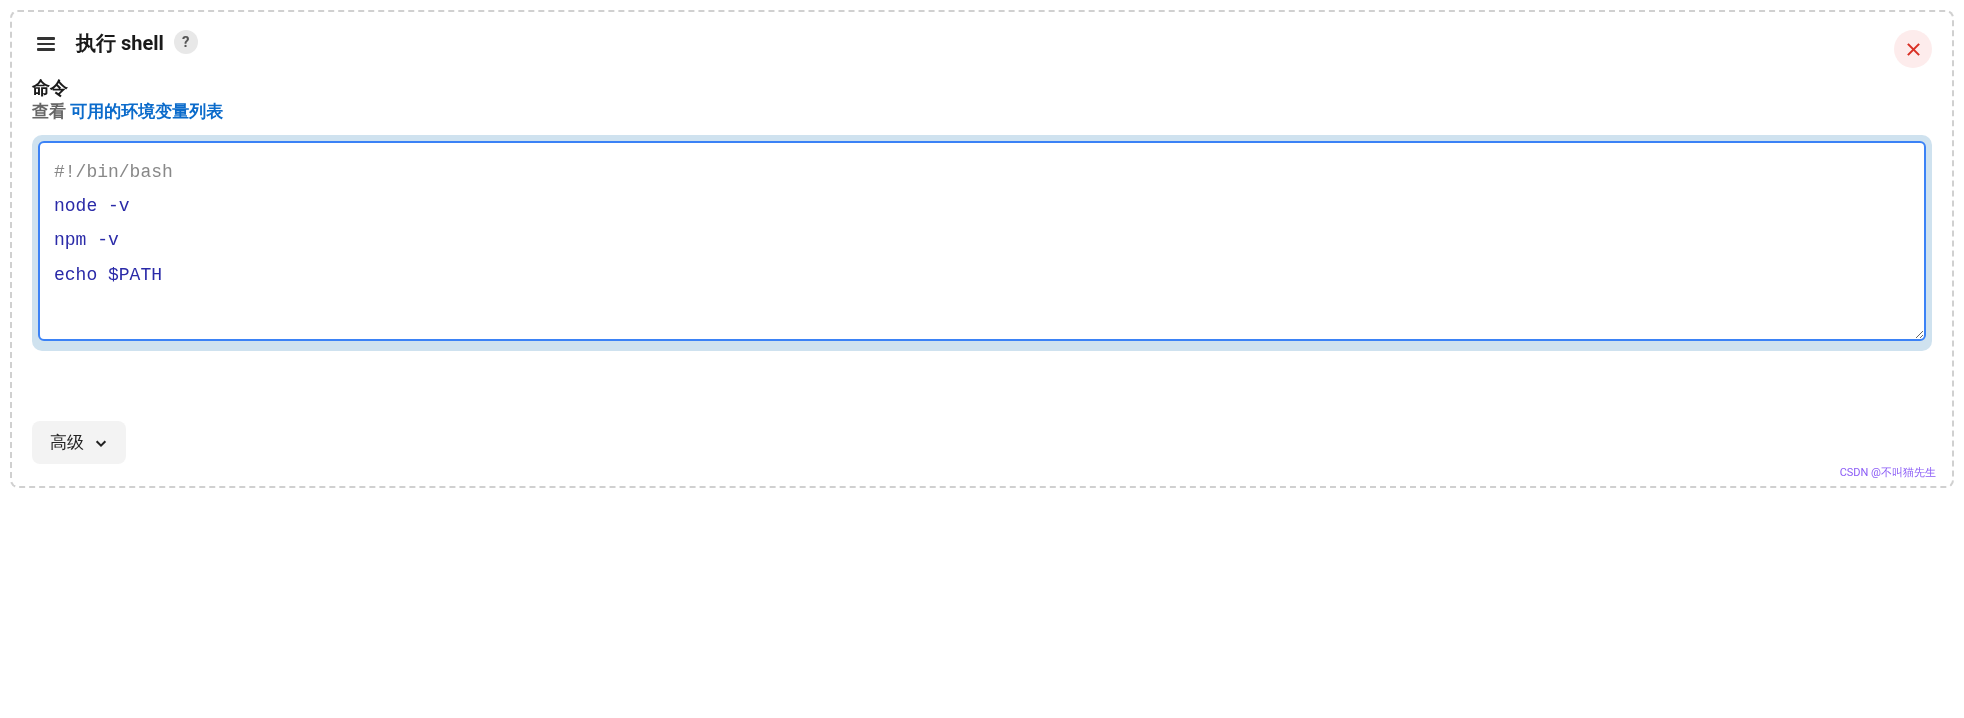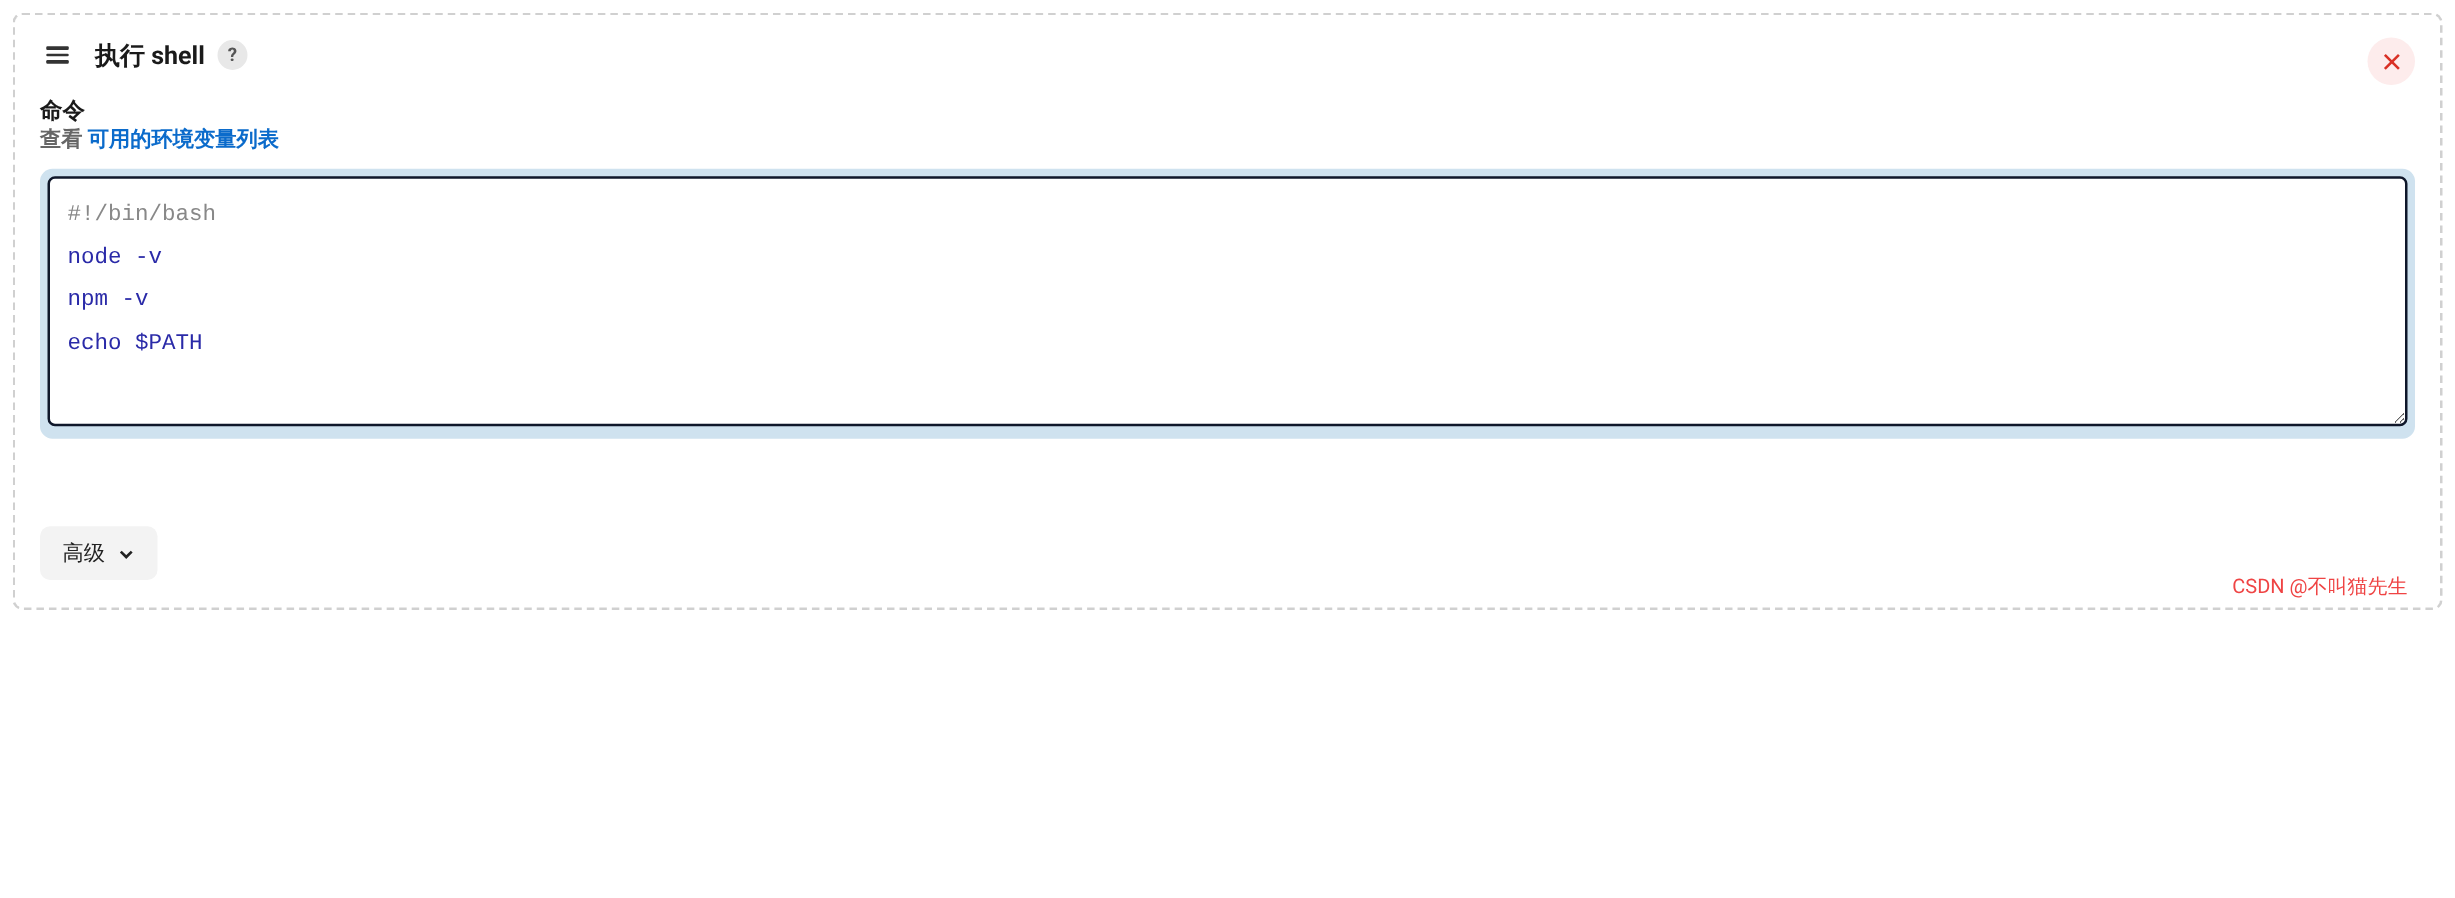--- a/index.html
+++ b/index.html
@@ -14,21 +14,21 @@
     }
     .panel {
       border: 2px dashed #d0d0d0;
       border-radius: 8px;
       padding: 18px 20px 22px 20px;
       position: relative;
       width: 100%;
     }
     .header-row {
       display: flex;
-      align-items: center;
+      align-items: flex-start;
       margin-bottom: 18px;
       position: relative;
     }
     .drag-handle {
       width: 28px;
       height: 28px;
       display: flex;
       flex-direction: column;
       justify-content: center;
       align-items: center;
@@ -101,21 +101,21 @@
     .code-wrapper {
       background: #cfe2ef;
       border-radius: 10px;
       padding: 6px;
       margin-bottom: 70px;
     }
     .code-textarea {
       width: 100%;
       min-height: 200px;
       padding: 12px 14px;
-      border: 2px solid #0f172a;
+      border: 2px solid #3b82f6;
       border-radius: 6px;
       font-family: "SFMono-Regular", Consolas, "Liberation Mono", Menlo, Courier, monospace;
       font-size: 18px;
       line-height: 1.9;
       color: #2a2aa8;
       background: #fff;
       resize: vertical;
       outline: none;
       white-space: pre;
       overflow: auto;
@@ -138,24 +138,24 @@
     }
     .advanced-button svg {
       width: 14px;
       height: 14px;
       stroke: #222;
       stroke-width: 2.4;
       fill: none;
     }
     .watermark {
       position: absolute;
-      right: 26px;
+      right: 16px;
       bottom: 6px;
-      font-size: 16px;
-      color: #ef4444;
+      font-size: 11px;
+      color: #8b5cf6;
       pointer-events: none;
     }
   </style>
 </head>
 <body>
 
 <div class="panel">
 
   <div class="header-row">
     <div class="drag-handle">

